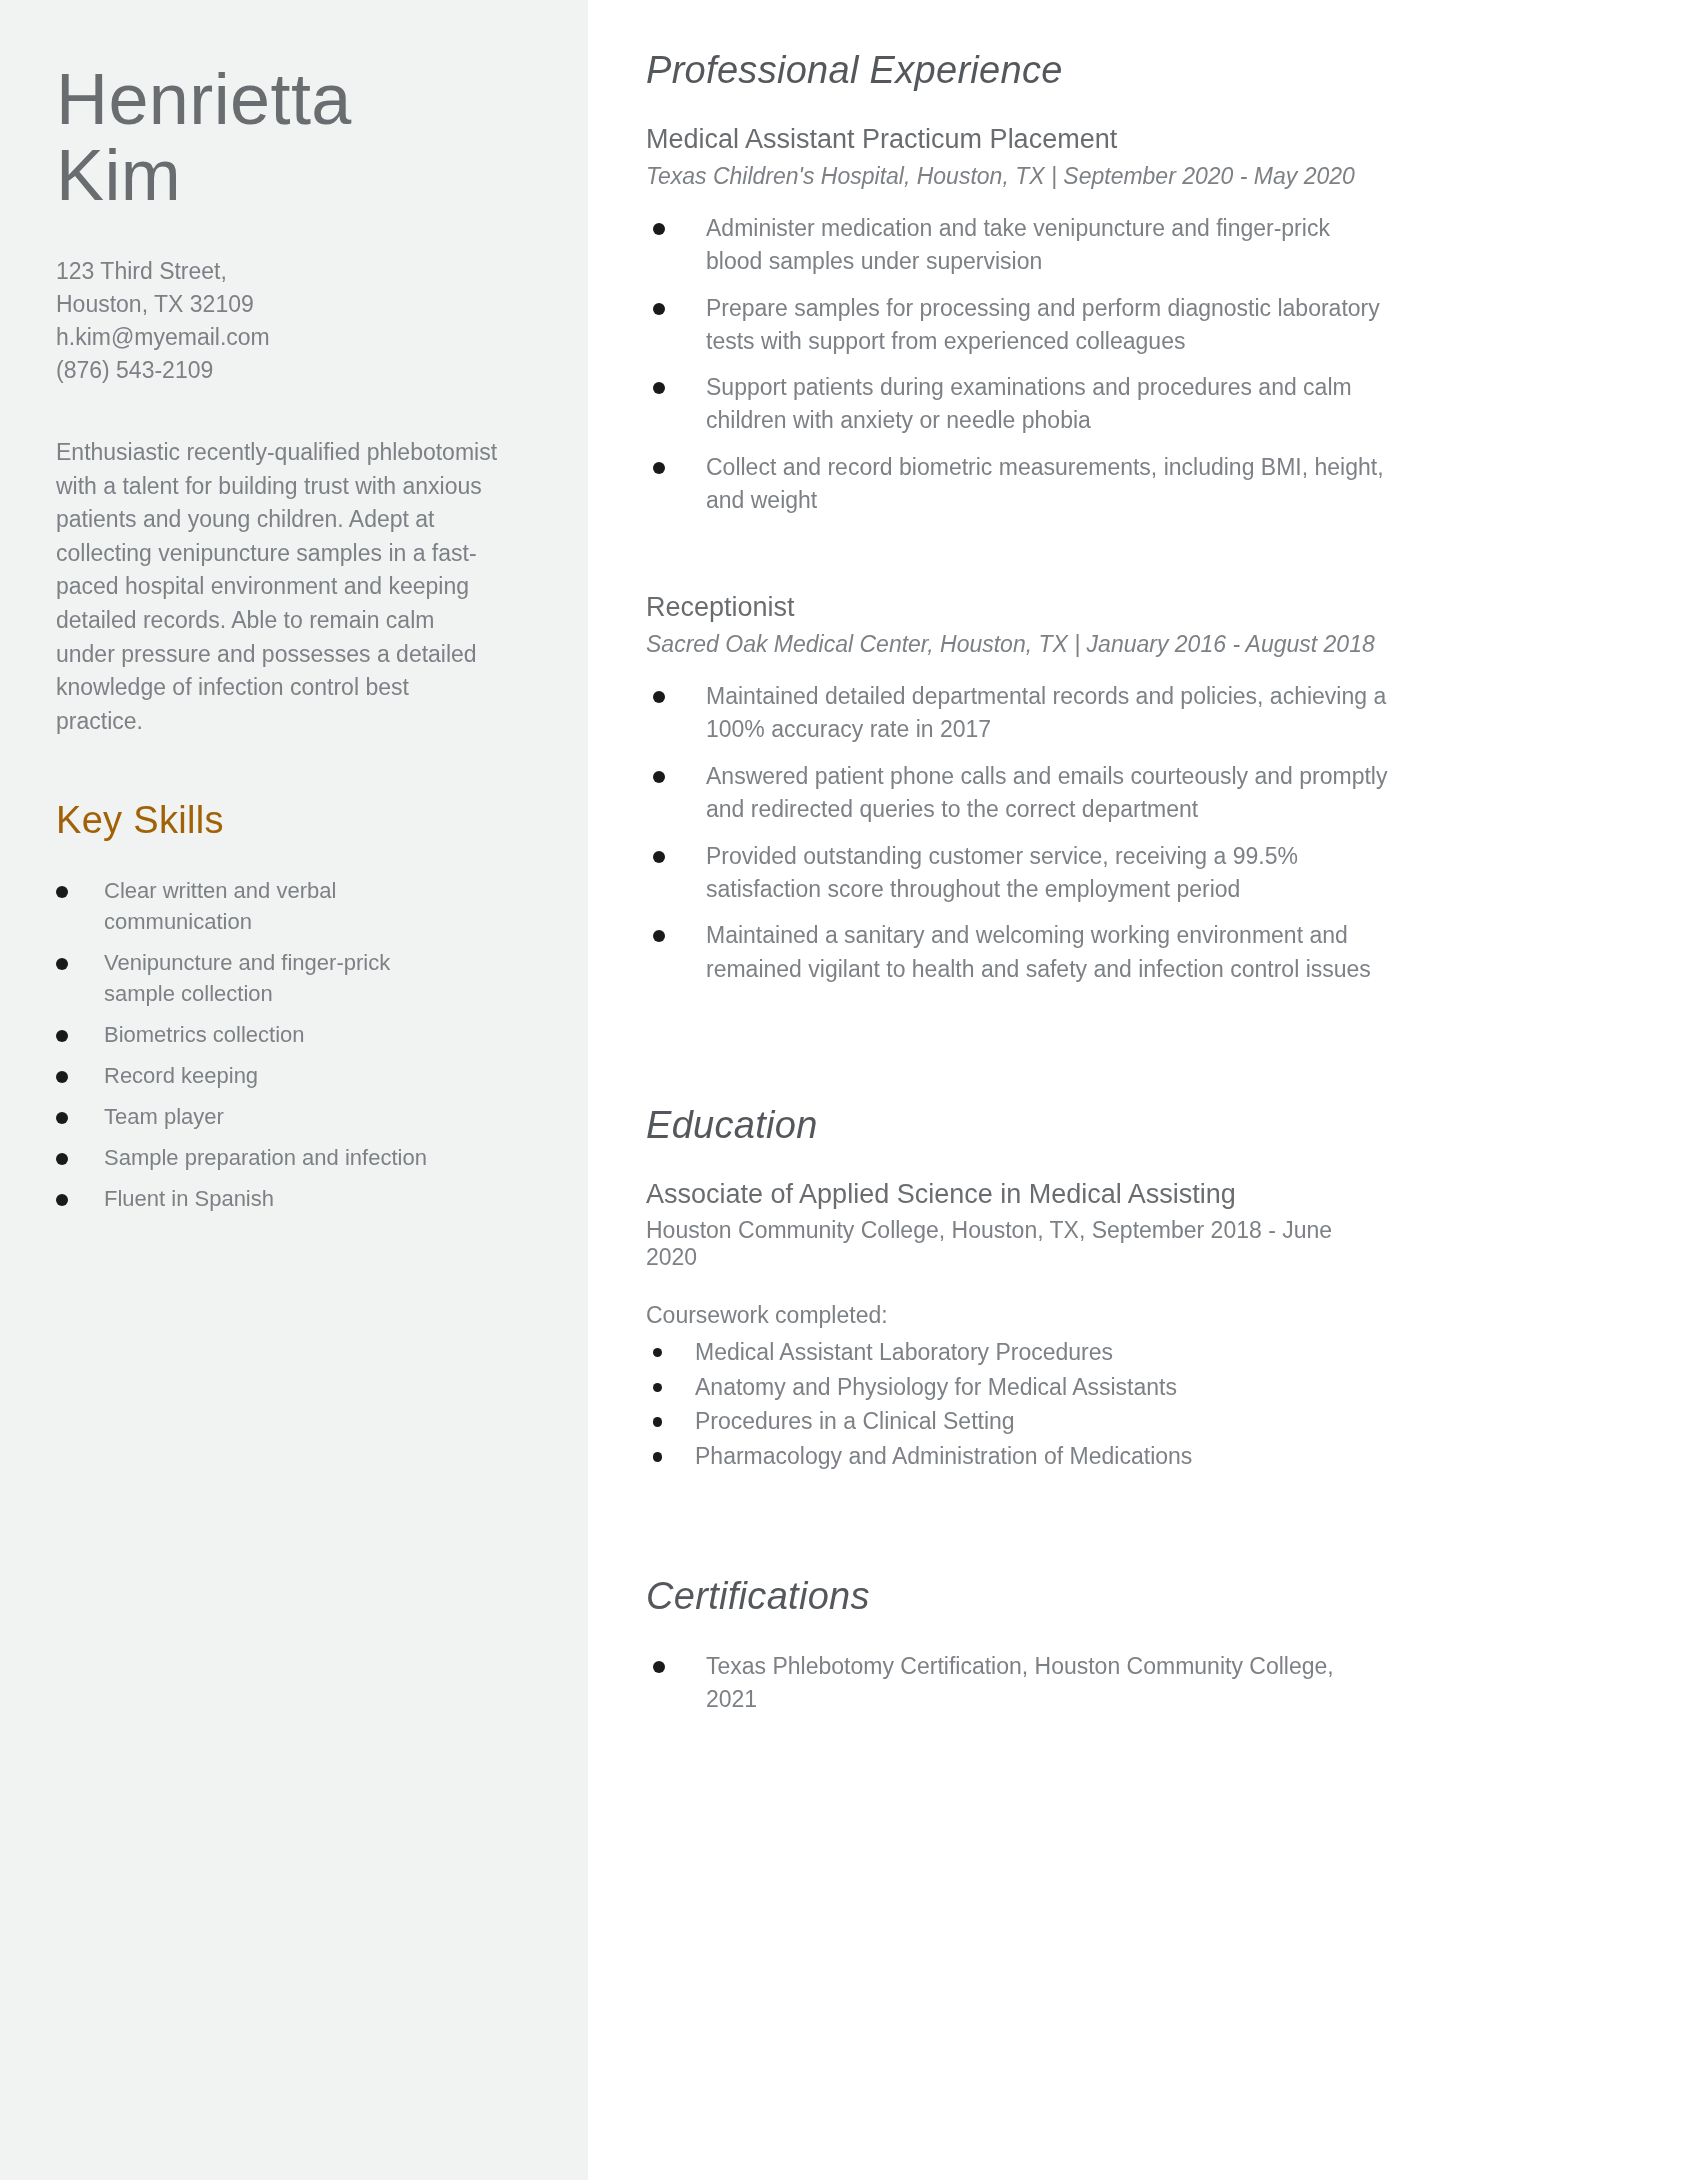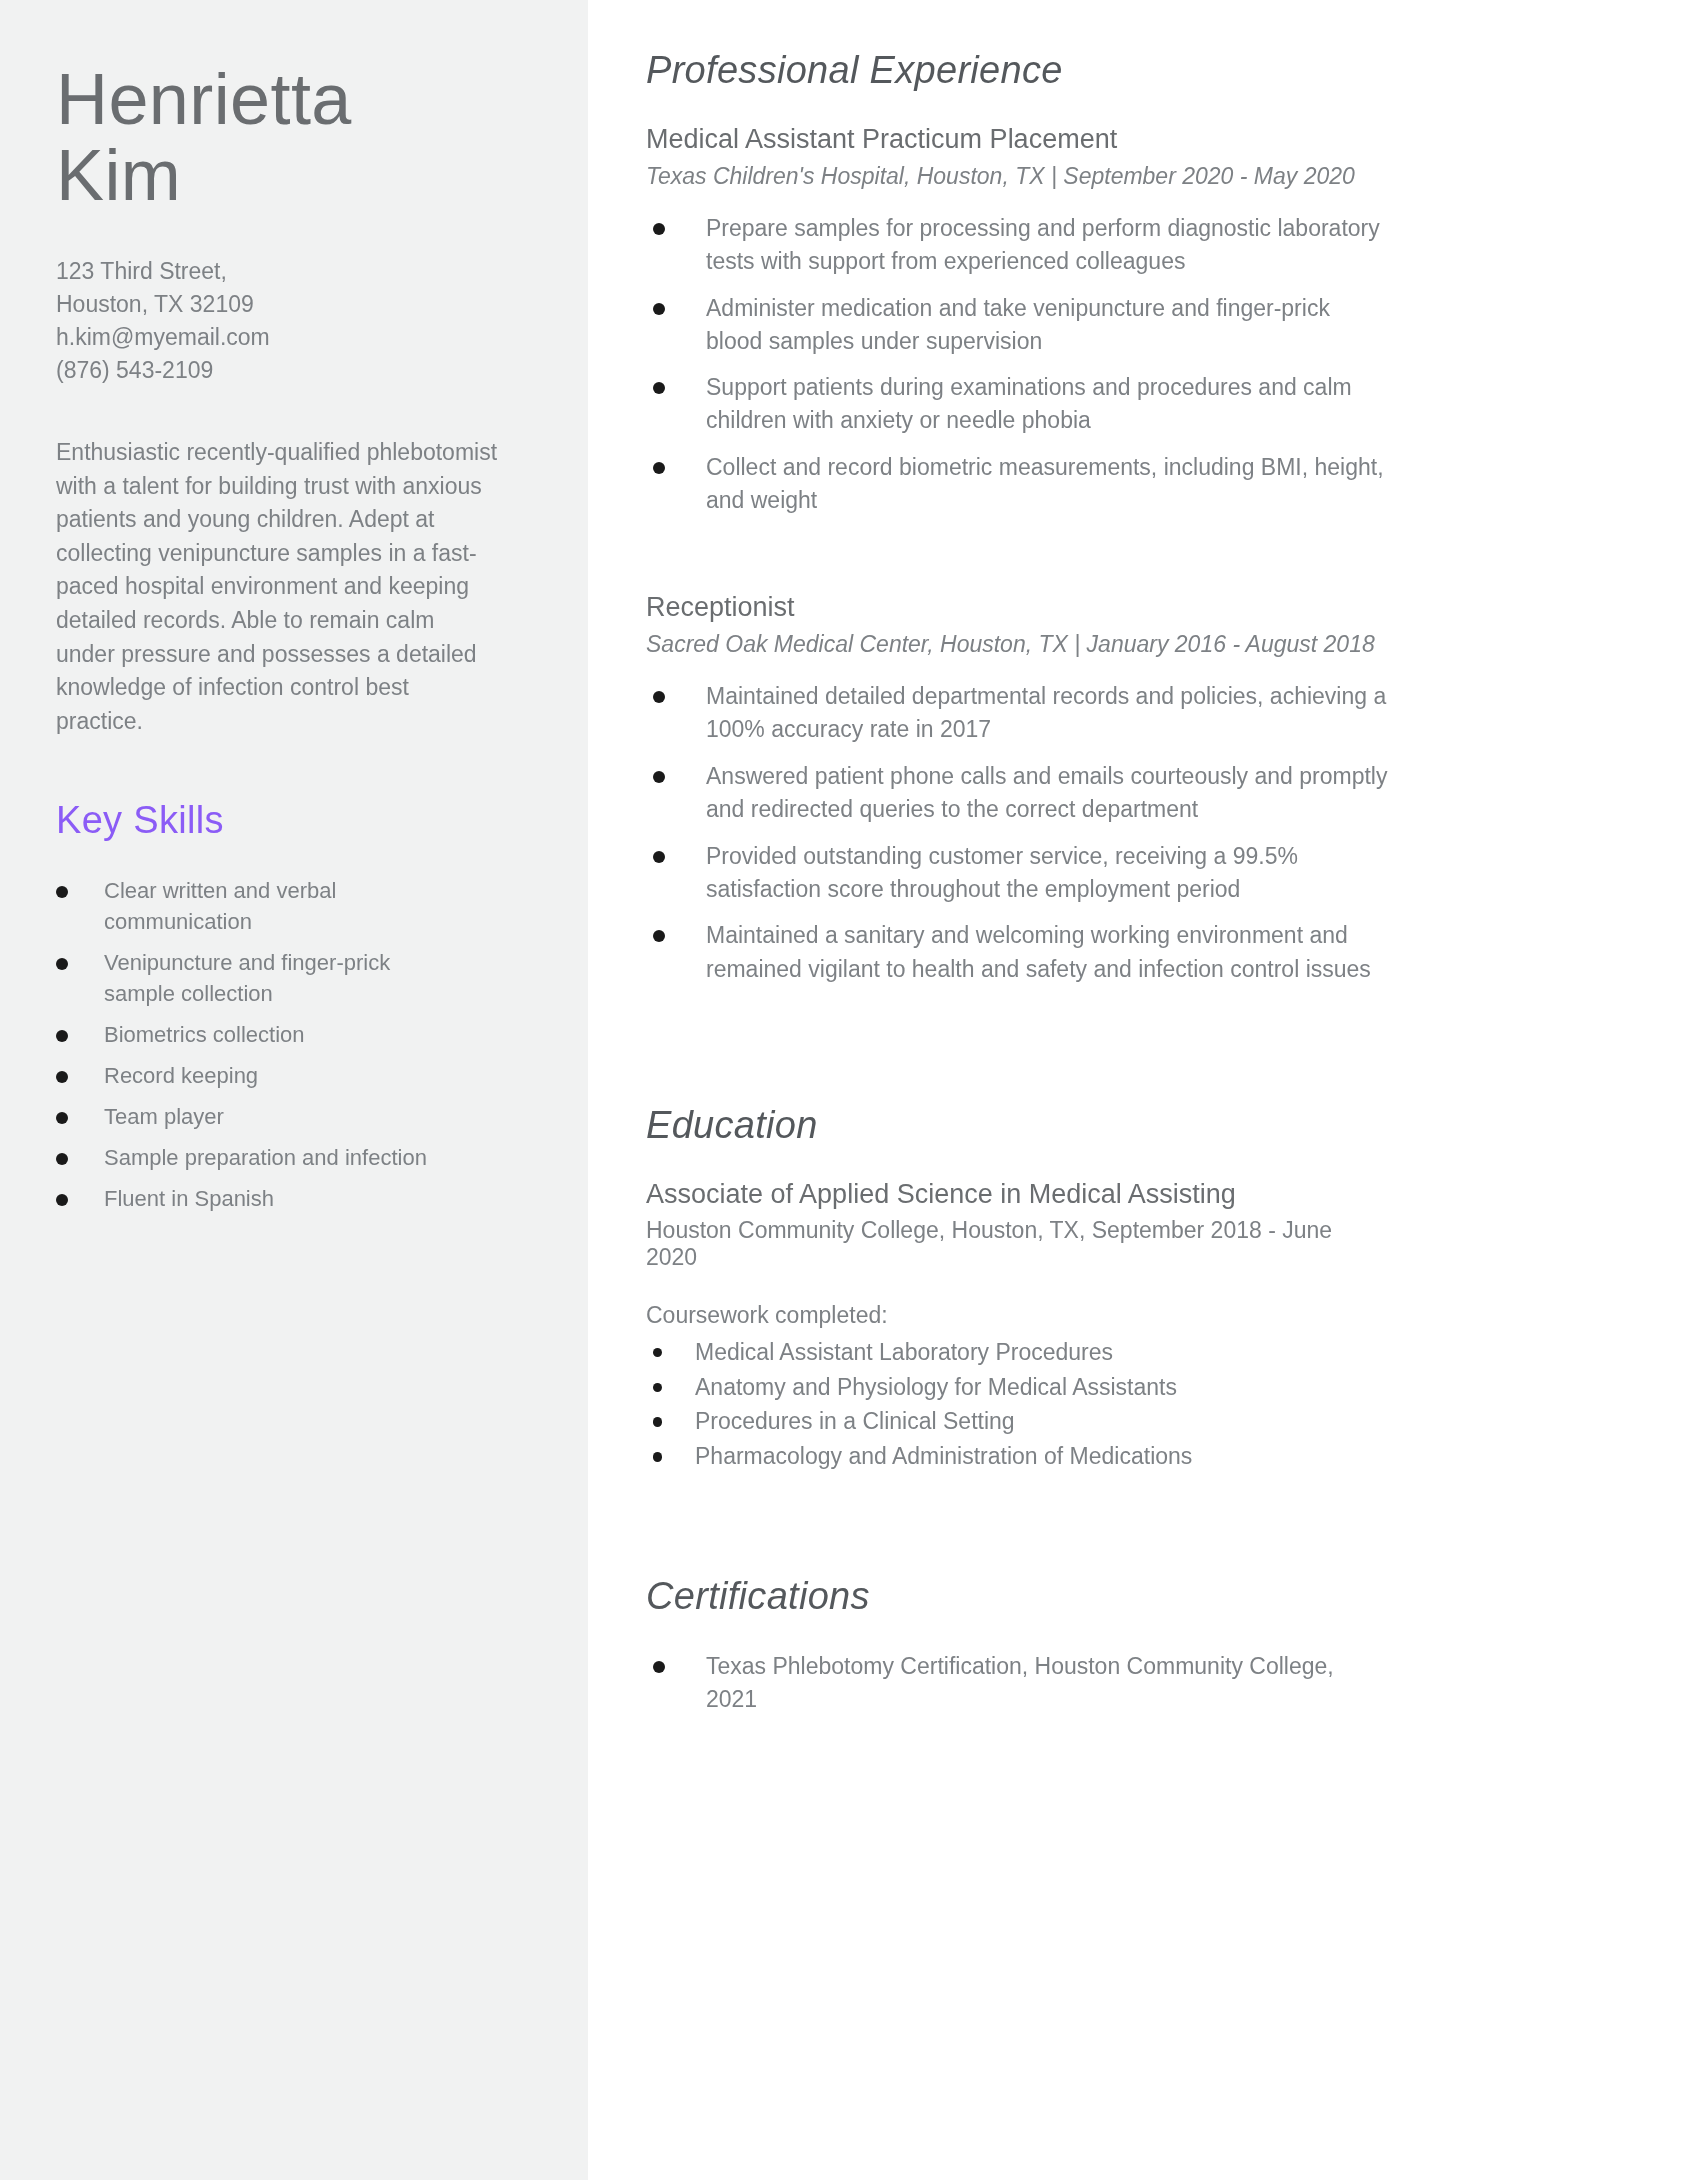--- a/index.html
+++ b/index.html
@@ -54,21 +54,21 @@
   .summary-text {
     font-size: 23px;
     line-height: 1.46;
     color: #7d8185;
     max-width: 443px;
   }
 
   .sidebar-heading {
     font-size: 38px;
     font-weight: 400;
-    color: #8b5cf6;
+    color: #a16207;
     margin-bottom: 34px;
     letter-spacing: 0.3px;
   }
 
   ul.skills-list {
     list-style: none;
   }
   ul.skills-list li {
     position: relative;
     padding-left: 48px;
@@ -221,22 +221,22 @@
 
   <main class="main">
 
     <section class="section">
       <h2 class="section-heading">Professional Experience</h2>
 
       <div class="entry">
         <div class="entry-title">Medical Assistant Practicum Placement</div>
         <div class="entry-meta">Texas Children's Hospital, Houston, TX |  September 2020 - May 2020</div>
         <ul class="bullets">
+          <li>Administer medication and take venipuncture and finger-prick blood samples under supervision</li>
           <li>Prepare samples for processing and perform diagnostic laboratory tests with support from experienced colleagues</li>
-          <li>Administer medication and take venipuncture and finger-prick blood samples under supervision</li>
           <li>Support patients during examinations and procedures and calm children with anxiety or needle phobia</li>
           <li>Collect and record biometric measurements, including BMI, height, and weight</li>
         </ul>
       </div>
 
       <div class="spacer-md"></div>
 
       <div class="entry">
         <div class="entry-title">Receptionist</div>
         <div class="entry-meta">Sacred Oak Medical Center, Houston, TX | January 2016 - August 2018</div>

